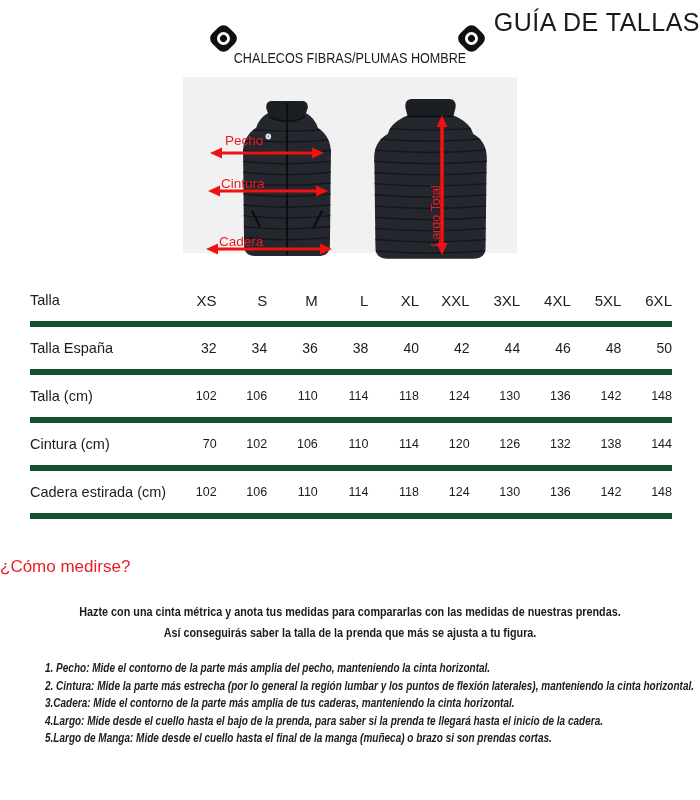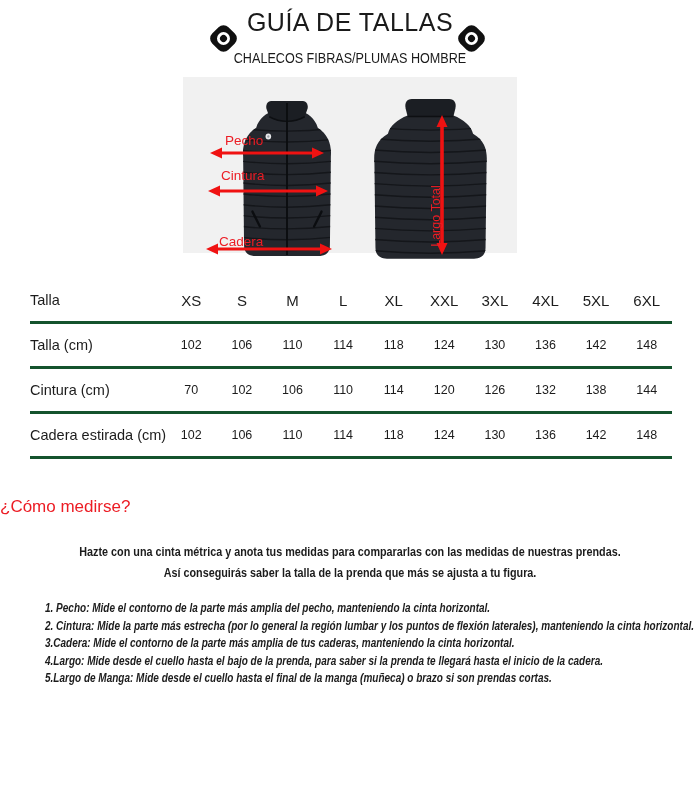--- a/index.html
+++ b/index.html
@@ -3,21 +3,21 @@
 <meta charset="utf-8">
 <style>
   html,body{margin:0;padding:0;}
   body{
     width:700px;height:800px;background:#ffffff;overflow:hidden;
     font-family:"Liberation Sans", sans-serif;color:#1c1c1c;
   }
   
   .header{position:relative;height:71px;}
   .page-title{
-    margin:0;padding-top:8px;text-align:center;
+    margin:0;padding-top:8px;text-align:right;
     font-size:25px;font-weight:400;letter-spacing:.5px;color:#1a1a1a;
   }
   .page-subtitle{
     margin:13px 0 0;text-align:center;font-size:14px;font-weight:400;color:#1a1a1a;
     white-space:nowrap;transform:scaleX(.9);transform-origin:50% 50%;
   }
   .brand-icon{
     position:absolute;top:27px;width:23px;height:23px;background:#101010;
     border-radius:7px;transform:rotate(45deg);
     display:flex;align-items:center;justify-content:center;
@@ -33,34 +33,34 @@
   }
   .figure svg{position:absolute;}
   .svg-front{left:48px;top:20px;}
   .svg-back{left:180px;top:16px;}
   .svg-annot{left:0;top:0;}
   .ann{
     position:absolute;color:#ec1c24;font-size:13.5px;font-weight:400;line-height:14px;
     white-space:nowrap;
   }
   .ann-pecho{left:42px;top:57px;}
-  .ann-cintura{left:38px;top:92px;}
+  .ann-cintura{left:38px;top:100px;}
   .ann-cadera{left:36px;top:158px;}
   .ann-largo{
     left:208px;top:132px;width:90px;text-align:center;font-size:12.5px;
     transform:rotate(-90deg);
   }
   
   .size-table{margin:26px 28px 0 30px;}
   .size-row{
     display:grid;grid-template-columns:136px repeat(10,1fr);
-    align-items:center;height:42px;border-bottom:3px solid #14532d;
+    align-items:center;height:42px;border-bottom:6px solid #14532d;
   }
   .row-label{font-size:14.5px;text-align:left;white-space:nowrap;}
-  .cell{text-align:center;}
+  .cell{text-align:right;}
   .row-0 .cell{font-size:15px;}
   .row-1 .cell{font-size:14px;}
   .row-2 .cell,.row-3 .cell,.row-4 .cell,.row-5 .cell{font-size:12.5px;}
   
   .measure-heading{
     margin-top:38px;text-align:left;color:#ec1c24;font-size:17px;font-weight:400;
   }
   .intro-line{
     margin-top:0;text-align:center;font-size:13.5px;font-weight:bold;line-height:21px;
     white-space:nowrap;transform:scaleX(.8);transform-origin:50% 50%;
@@ -183,20 +183,33 @@
       <span class="cell">S</span>
       <span class="cell">M</span>
       <span class="cell">L</span>
       <span class="cell">XL</span>
       <span class="cell">XXL</span>
       <span class="cell">3XL</span>
       <span class="cell">4XL</span>
       <span class="cell">5XL</span>
       <span class="cell">6XL</span>
     </div>
+    <div class="size-row row-1">
+      <span class="row-label">Talla España</span>
+      <span class="cell">32</span>
+      <span class="cell">34</span>
+      <span class="cell">36</span>
+      <span class="cell">38</span>
+      <span class="cell">40</span>
+      <span class="cell">42</span>
+      <span class="cell">44</span>
+      <span class="cell">46</span>
+      <span class="cell">48</span>
+      <span class="cell">50</span>
+    </div>
     <div class="size-row row-2">
       <span class="row-label">Talla (cm)</span>
       <span class="cell">102</span>
       <span class="cell">106</span>
       <span class="cell">110</span>
       <span class="cell">114</span>
       <span class="cell">118</span>
       <span class="cell">124</span>
       <span class="cell">130</span>
       <span class="cell">136</span>

